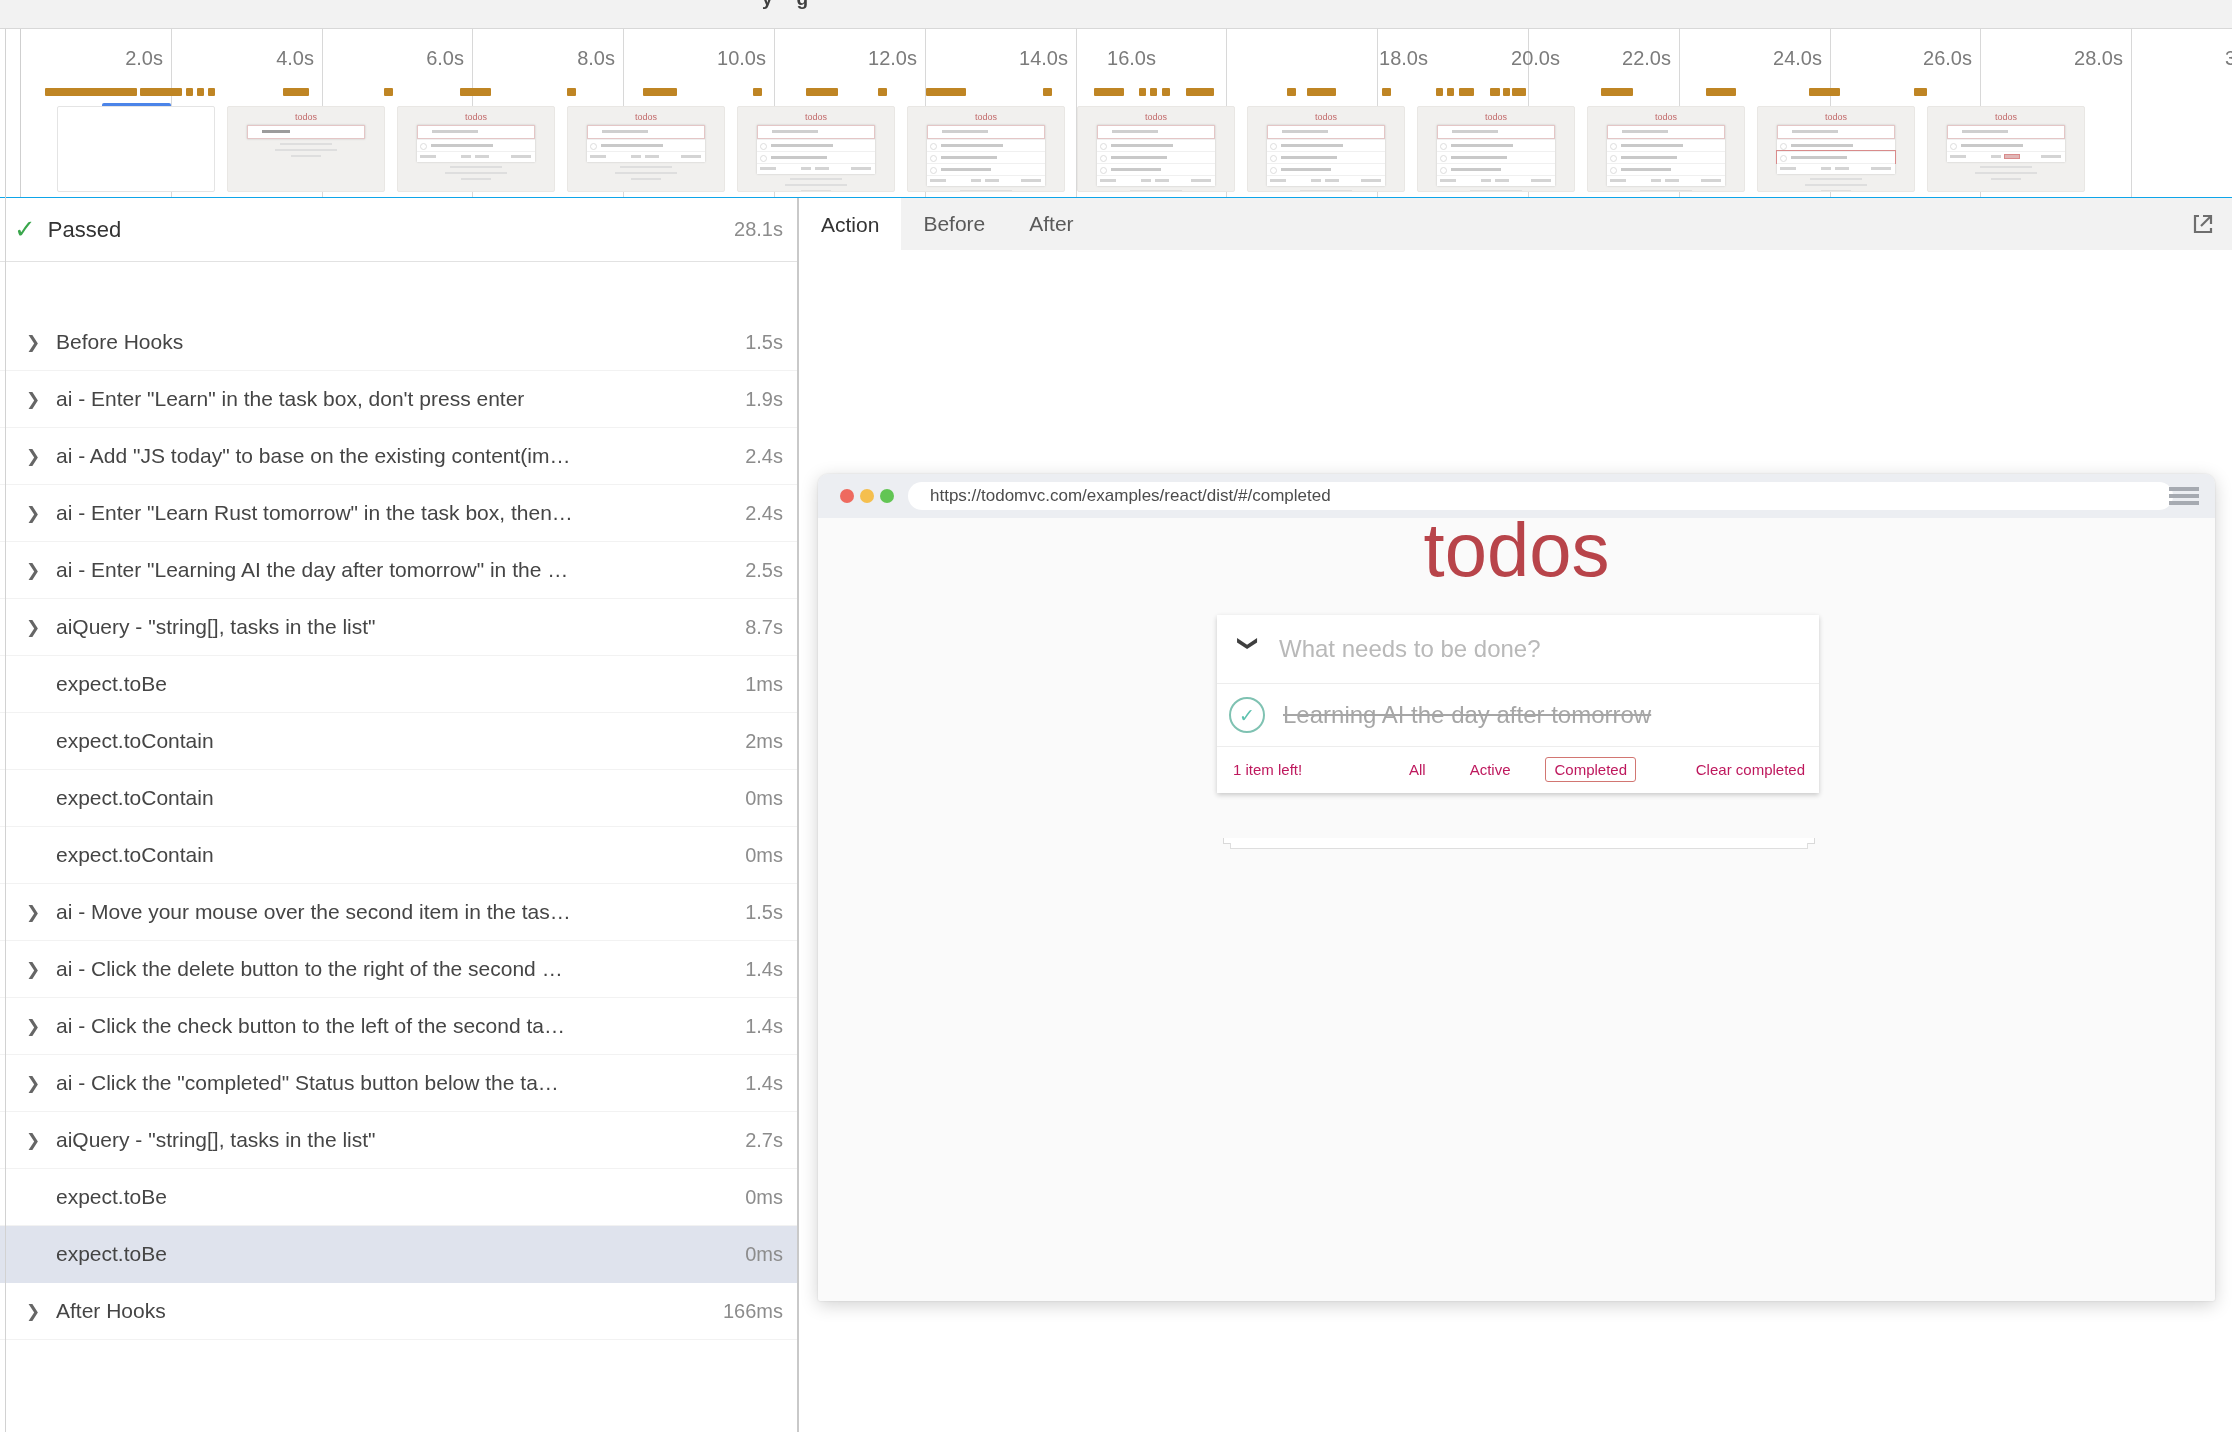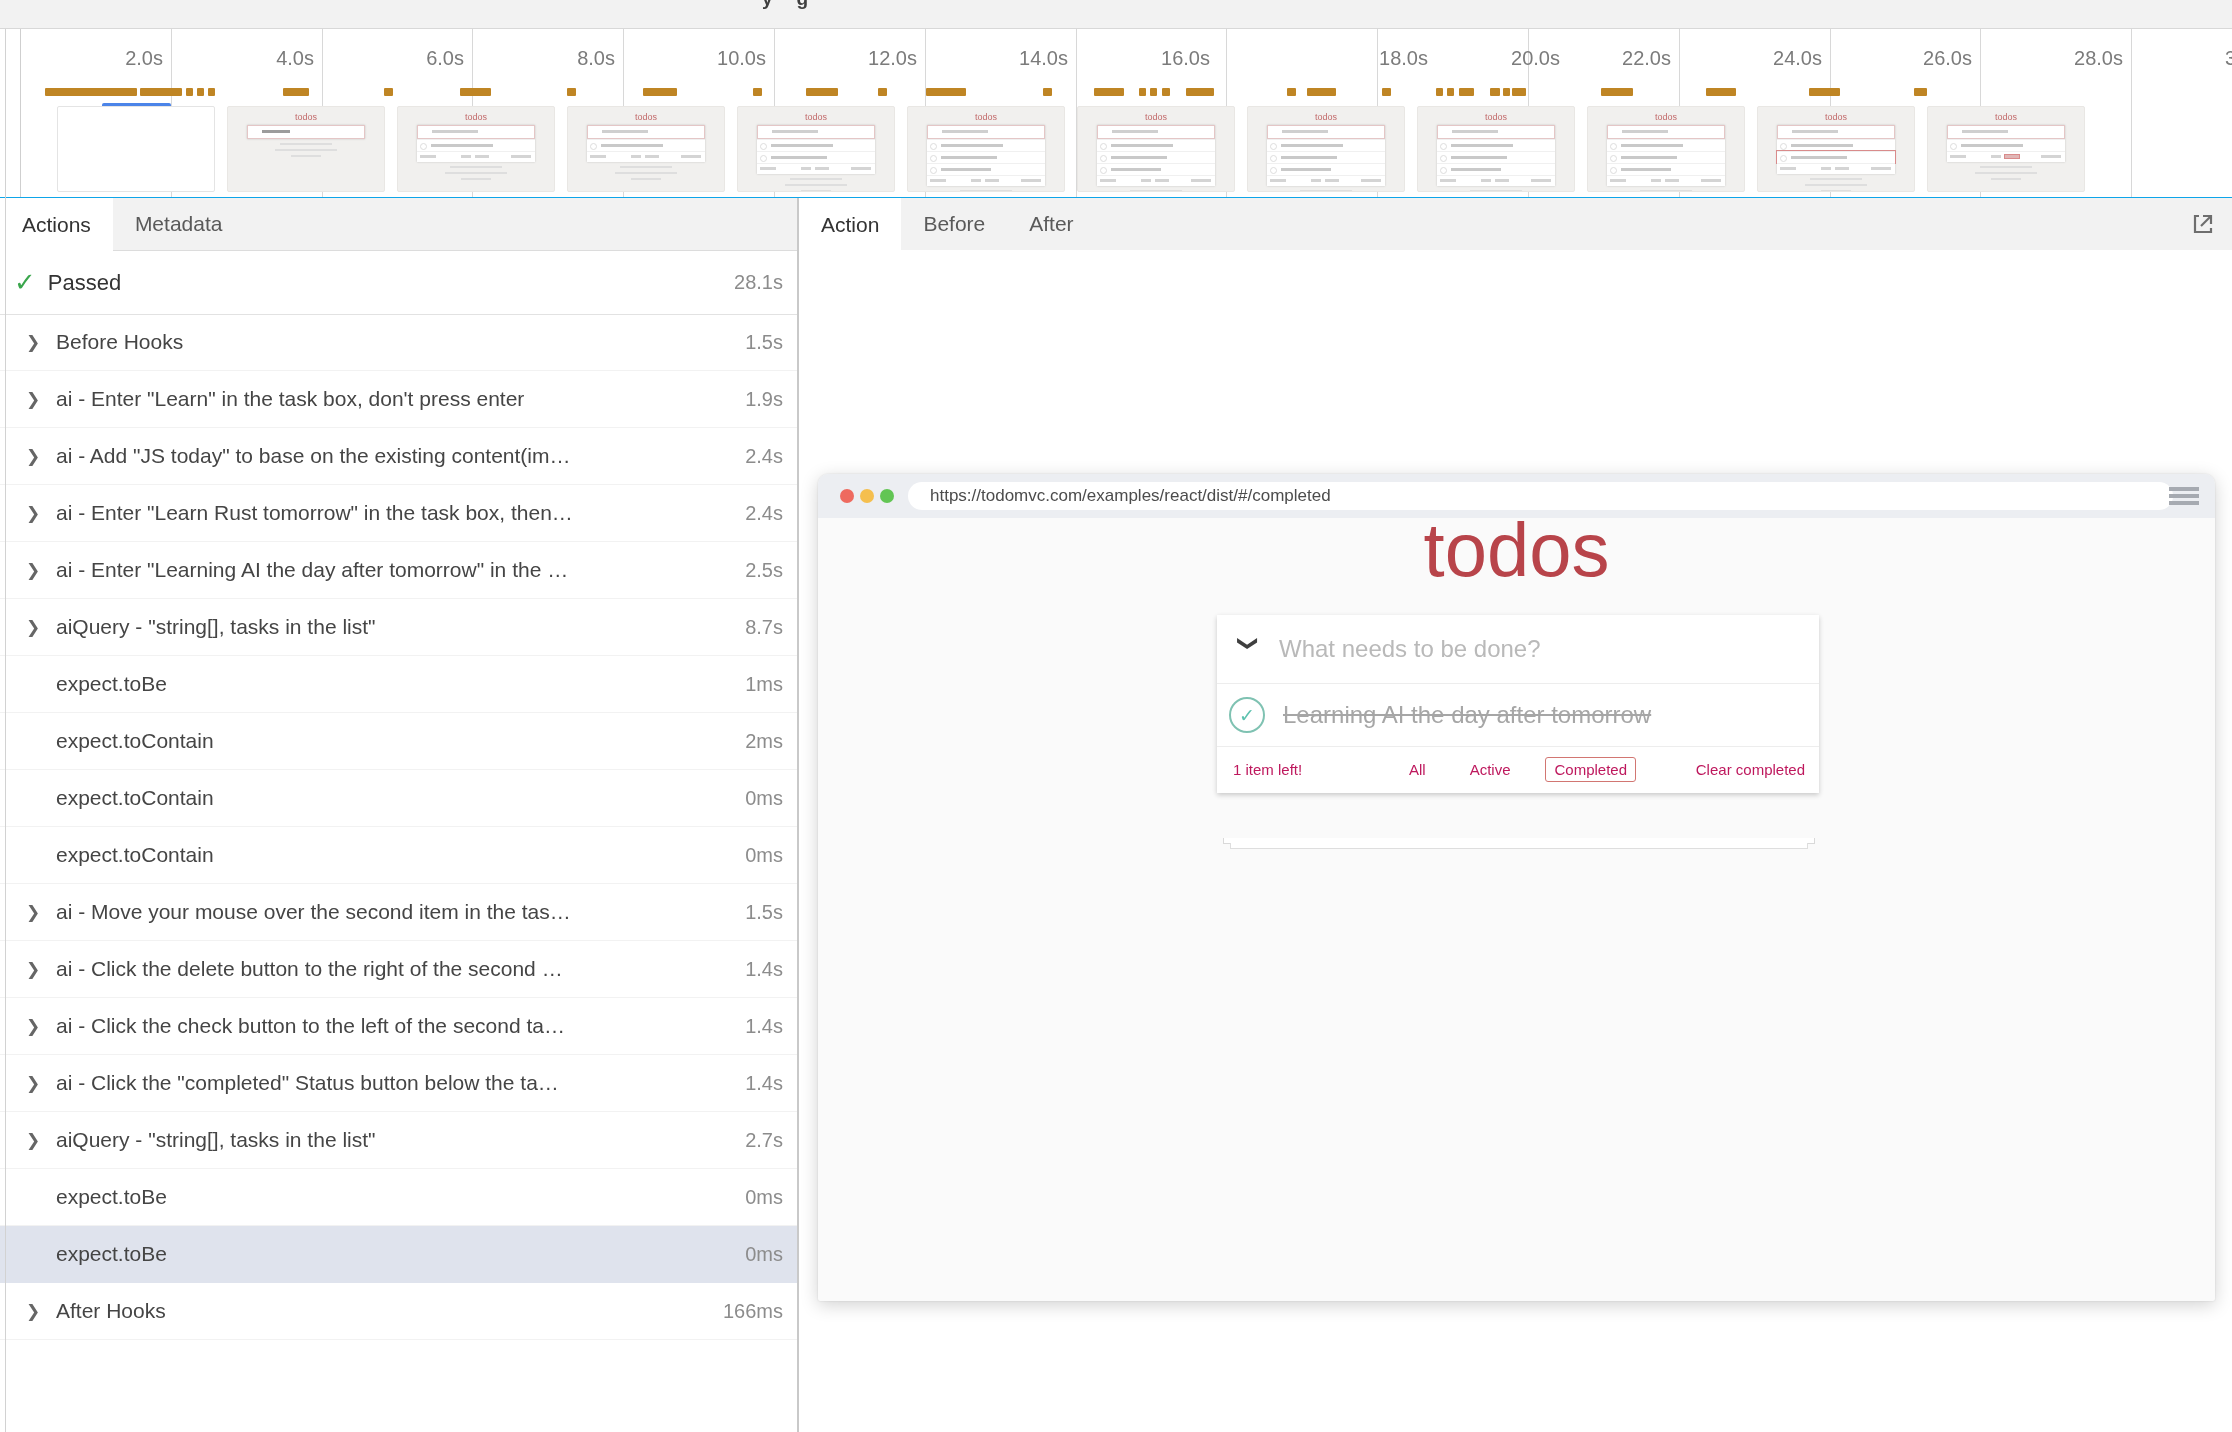--- a/index.html
+++ b/index.html
@@ -125,21 +125,21 @@
       <div class="tick-label" style="left: 304px;">6.0s</div>
       <div class="gridline" style="left: 623px;"></div>
       <div class="tick-label" style="left: 455px;">8.0s</div>
       <div class="gridline" style="left: 774px;"></div>
       <div class="tick-label" style="left: 606px;">10.0s</div>
       <div class="gridline" style="left: 925px;"></div>
       <div class="tick-label" style="left: 757px;">12.0s</div>
       <div class="gridline" style="left: 1076px;"></div>
       <div class="tick-label" style="left: 908px;">14.0s</div>
       <div class="gridline" style="left: 1226px;"></div>
-      <div class="tick-label" style="left: 1050px;">16.0s</div>
+      <div class="tick-label" style="left: 996px;">16.0s</div>
       <div class="gridline" style="left: 1377px;"></div>
       <div class="tick-label" style="left: 1268px;">18.0s</div>
       <div class="gridline" style="left: 1528px;"></div>
       <div class="tick-label" style="left: 1400px;">20.0s</div>
       <div class="gridline" style="left: 1679px;"></div>
       <div class="tick-label" style="left: 1511px;">22.0s</div>
       <div class="gridline" style="left: 1830px;"></div>
       <div class="tick-label" style="left: 1662px;">24.0s</div>
       <div class="gridline" style="left: 1980px;"></div>
       <div class="tick-label" style="left: 1812px;">26.0s</div>
@@ -438,24 +438,20 @@
         </div>
         <div class="t-pf" style="width: 52px;"></div>
         <div class="t-pf" style="width: 62px;"></div>
         <div class="t-pf" style="width: 30px;"></div>
       </div>
     </div>
   <div class="left-hairline"></div>
 
   <div class="panels">
     <div class="left-panel">
-      <div class="tabbar">
-        <div class="tab active">Actions</div>
-        <div class="tab">Metadata</div>
-      </div>
       <div class="status-row">
         <span class="check-pass">✓</span>
         <span class="status-label">Passed</span>
         <span class="status-dur">28.1s</span>
       </div>
       <div class="action-list" id="action-list">
           <div class="arow">
             <span class="chev">❯</span>
             <span class="alabel">Before Hooks</span>
             <span class="adur">1.5s</span>

